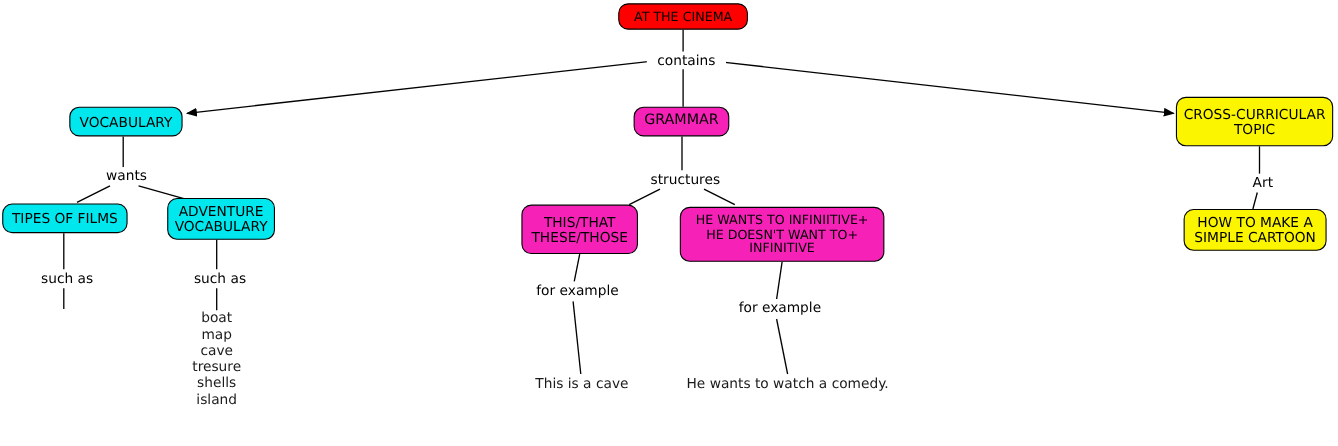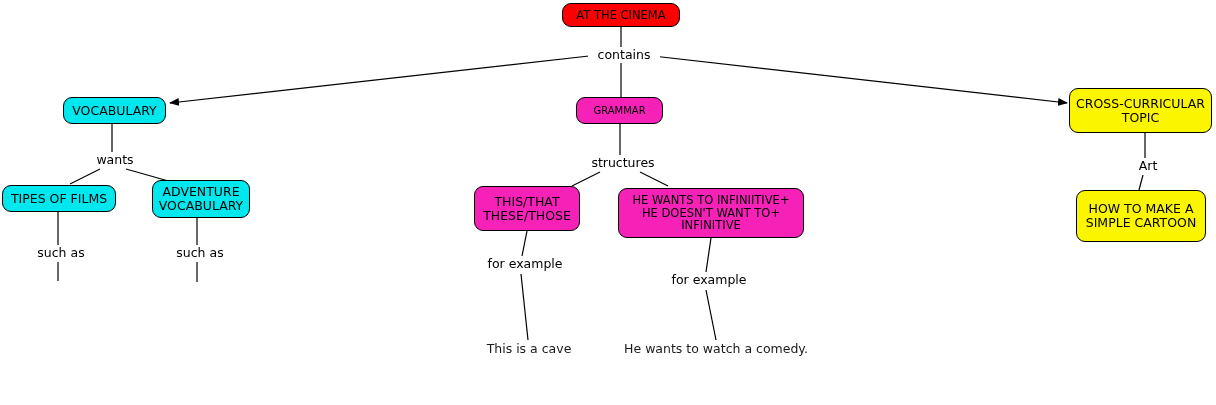--- a/index.html
+++ b/index.html
@@ -103,55 +103,61 @@
     <line x1="706" y1="290" x2="716" y2="340" stroke="#000000" stroke-width="1.2"></line>
 
     <line x1="1145" y1="133" x2="1145" y2="158" stroke="#000000" stroke-width="1.2"></line>
     <line x1="1143" y1="175" x2="1139" y2="190" stroke="#000000" stroke-width="1.2"></line>
   </svg>
 
   <div class="node red" style="left:562px; top:3px; width:118px; height:24px; font-size:11.5px;text-align:center;">AT THE CINEMA</div>
 
   <div class="node cyan" style="left:63px; top:97px; width:103px; height:27px; font-size:12.5px;">VOCABULARY</div>
 
-  <div class="node magenta" style="left:576px; top:97px; width:87px; height:27px; font-size:10px;">GRAMMAR</div>
+  <div class="node magenta" style="left:576px; top:97px; width:87px; height:27px; font-size:13px;">GRAMMAR</div>
 
   <div class="node yellow" style="left:1069px; top:88px; width:143px; height:45px; font-size:12.5px;">CROSS-CURRICULAR
 TOPIC</div>
 
   <div class="node cyan" style="left:2px; top:185px; width:114px; height:27px; font-size:12.5px;">TIPES OF FILMS</div>
 
   <div class="node cyan" style="left:152px; top:180px; width:98px; height:38px; font-size:12.5px;">ADVENTURE
 VOCABULARY</div>
 
   <div class="node magenta" style="left:618px; top:188px; width:186px; height:50px; font-size:11.5px;">HE WANTS TO INFINIITIVE+
 HE DOESN'T WANT TO+
 INFINITIVE</div>
 
   <div class="node magenta" style="left:474px; top:186px; width:106px; height:45px; font-size:12.5px;">THIS/THAT
 THESE/THOSE</div>
 
-  <div class="node yellow" style="left:1076px; top:190px; width:130px; height:52px; font-size:12.5px;">HOW TO MAKE A
+  <div class="node yellow" style="left:1076px; top:190px; width:130px; height:38px; font-size:12.5px;">HOW TO MAKE A
 SIMPLE CARTOON</div>
 
   <div class="link-label" style="left:588px; top:47px; width:66px; font-size:12.5px;">contains</div>
 
   <div class="link-label" style="left:86px; top:152px; width:52px; font-size:12.5px;">wants</div>
 
   <div class="link-label" style="left:582px; top:155px; width:76px; font-size:12.5px;">structures</div>
 
   <div class="link-label" style="left:1127px; top:158px; width:36px; font-size:12.5px;">Art</div>
 
   <div class="link-label" style="left:26px; top:245px; width:64px; font-size:12.5px;">such as</div>
 
   <div class="link-label" style="left:165px; top:245px; width:64px; font-size:12.5px;">such as</div>
 
   <div class="link-label" style="left:480px; top:256px; width:84px; font-size:12.5px;">for example</div>
 
   <div class="link-label" style="left:664px; top:272px; width:84px; font-size:12.5px;">for example</div>
 
 
+  <div class="plain-text" style="left:152px; top:282px; width:90px; font-size:12.5px;">boat
+map
+cave
+tresure
+shells
+island</div>
 
   <div class="plain-text" style="left:473px; top:342px; width:112px; font-size:12.5px;">This is a cave</div>
 
   <div class="plain-text" style="left:620px; top:342px; width:192px; font-size:12.5px;">He wants to watch a comedy.</div>
 
 </div>
 
 </body></html>

